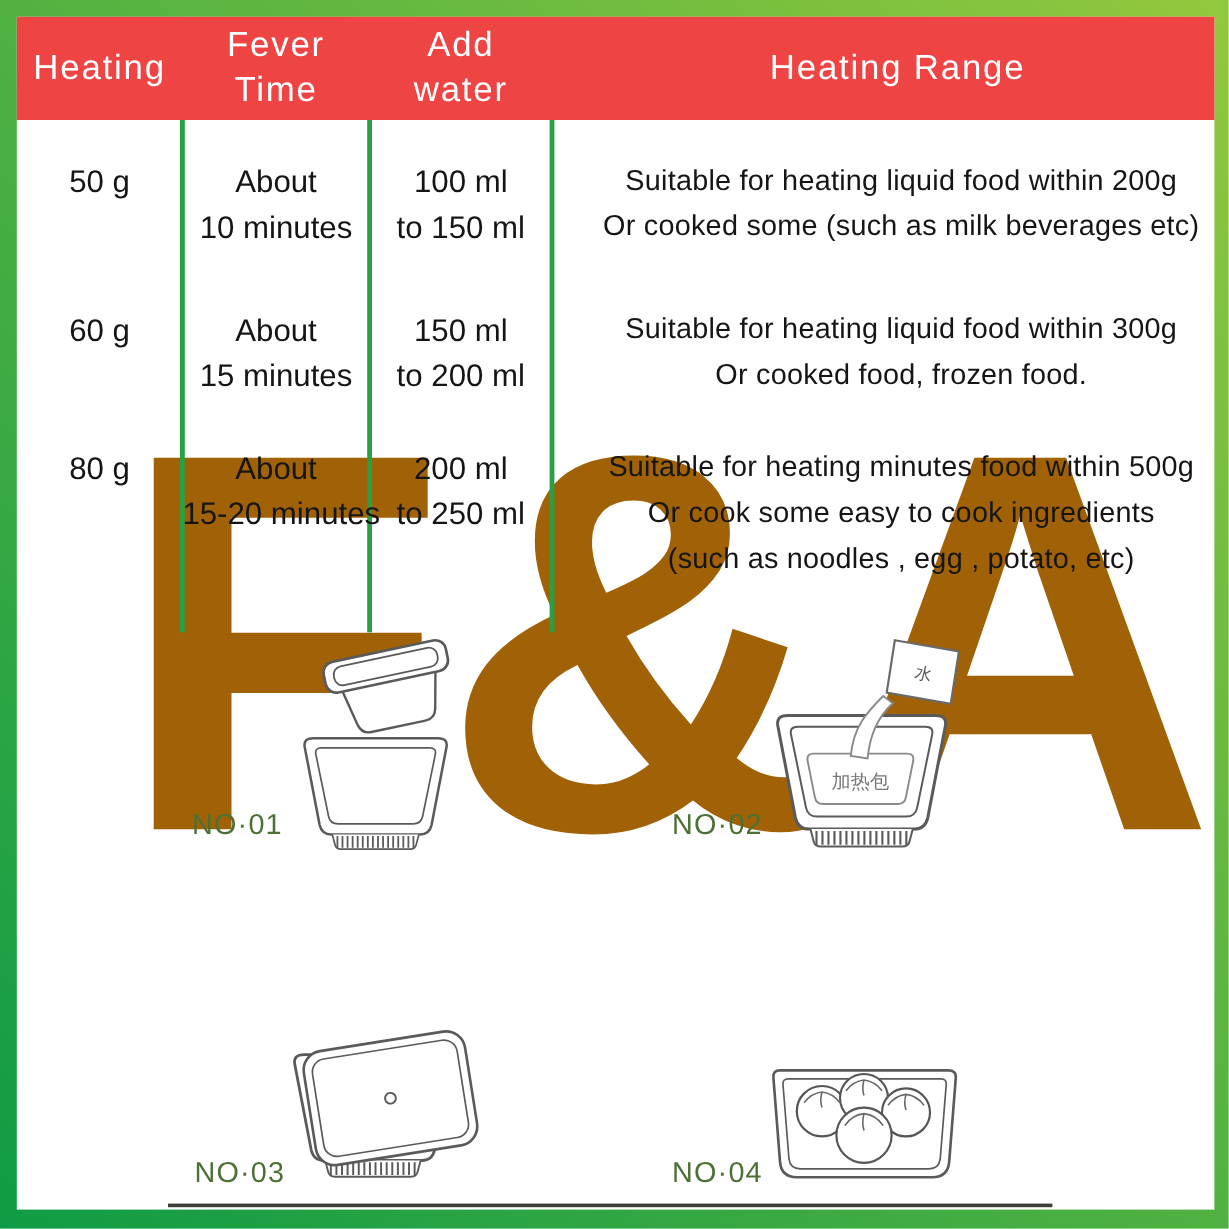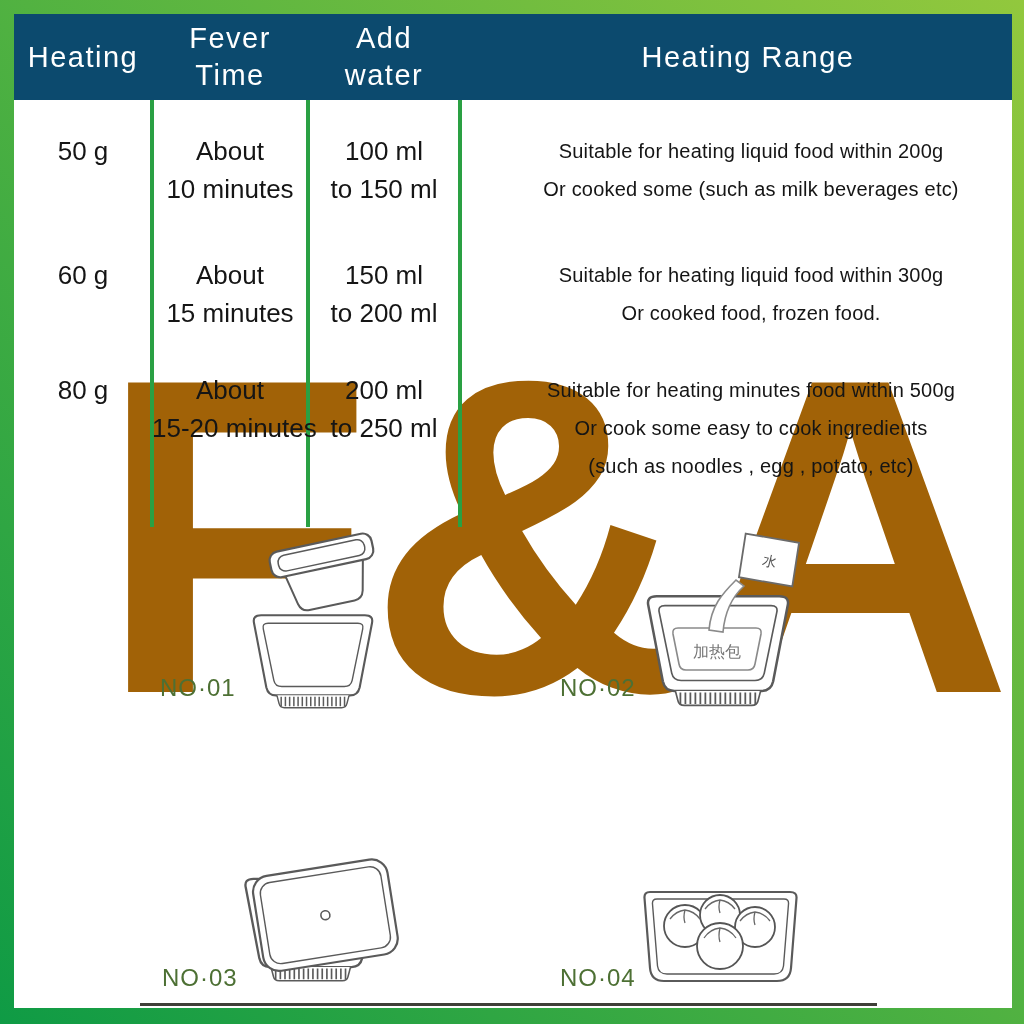--- a/index.html
+++ b/index.html
@@ -7,37 +7,37 @@
     position:relative;width:1024px;height:1024px;overflow:hidden;
     background:linear-gradient(to top right,#0f9b45,#92c83d);
     font-family:"Liberation Sans",sans-serif;
   }
   .paper{position:absolute;left:14px;top:14px;width:998px;height:994px;background:#ffffff;}
   .watermark{
     position:absolute;left:84px;top:297px;z-index:0;
     font-size:450px;line-height:1;font-weight:bold;letter-spacing:-5px;
     color:#a16207;white-space:nowrap;user-select:none;
   }
-  .thead{position:absolute;left:0;top:0;width:100%;height:86px;background:#0c4a6e;z-index:1;}
+  .thead{position:absolute;left:0;top:0;width:100%;height:86px;background:#ef4444;z-index:1;}
   .hcell{
     position:absolute;top:0;height:100%;color:#ffffff;
     font-size:29px;font-weight:500;letter-spacing:1.5px;text-align:center;
     display:flex;flex-direction:column;justify-content:center;
   }
   .hcell .hline{line-height:37px;}
   .hc1{left:0;width:138px}.hc2{left:138px;width:156px}.hc3{left:294px;width:152px}.hc4{left:458px;width:552px}
   .vdiv{position:absolute;top:86px;height:427px;width:4px;background:#2aa043;z-index:1;}
   .vd1{left:136px}.vd2{left:292px}.vd3{left:444px}
   .trow{position:absolute;left:0;width:100%;z-index:1;}
   .tr1{top:118px}.tr2{top:242px}.tr3{top:357px}
   .cell{position:absolute;top:0;text-align:center;color:#151515;}
   .c1{left:0;width:138px;font-size:26px;}
   .c2{left:138px;width:156px;font-size:26px;white-space:nowrap;}
   .c3{left:294px;width:152px;font-size:26px;white-space:nowrap;}
-  .c4{left:446px;width:552px;text-align:left;padding-left:30px;box-sizing:border-box;font-size:20px;letter-spacing:.2px;white-space:nowrap;}
+  .c4{left:446px;width:552px;text-align:left;padding-left:30px;box-sizing:border-box;font-size:24px;letter-spacing:.2px;white-space:nowrap;}
   .ln{line-height:38px;height:38px;text-align:center;}
   .figlabel{position:absolute;z-index:2;font-size:24px;letter-spacing:1px;line-height:28px;color:#4d7034;}
   .fl1{left:146px;top:660px}.fl2{left:546px;top:660px}.fl3{left:148px;top:950px}.fl4{left:546px;top:950px}
   .fig{position:absolute;z-index:1;}
   .fig1{left:231px;top:514px;width:150px;height:180px}
   .fig2{left:616px;top:516px;width:170px;height:175px}
   .fig3{left:216px;top:841px;width:170px;height:132px}
   .fig4{left:624px;top:866px;width:165px;height:112px}
   .baseline-rule{position:absolute;left:126px;top:989px;width:737px;height:3px;background:#3f3f38;z-index:1;}
   svg{display:block;overflow:visible;}

